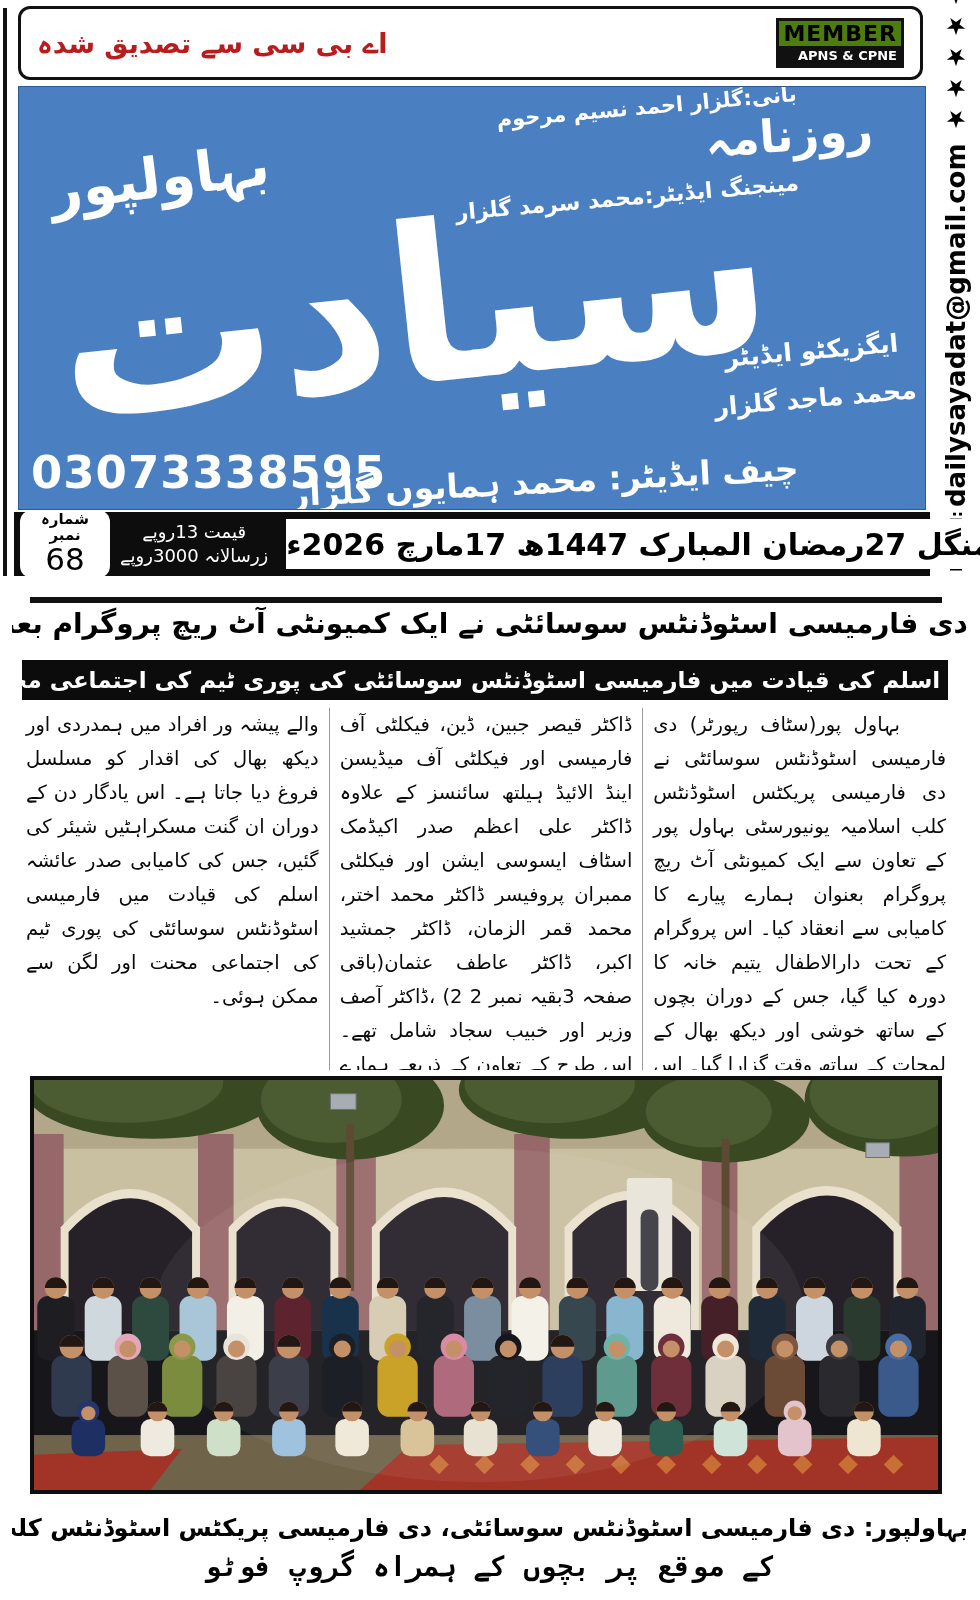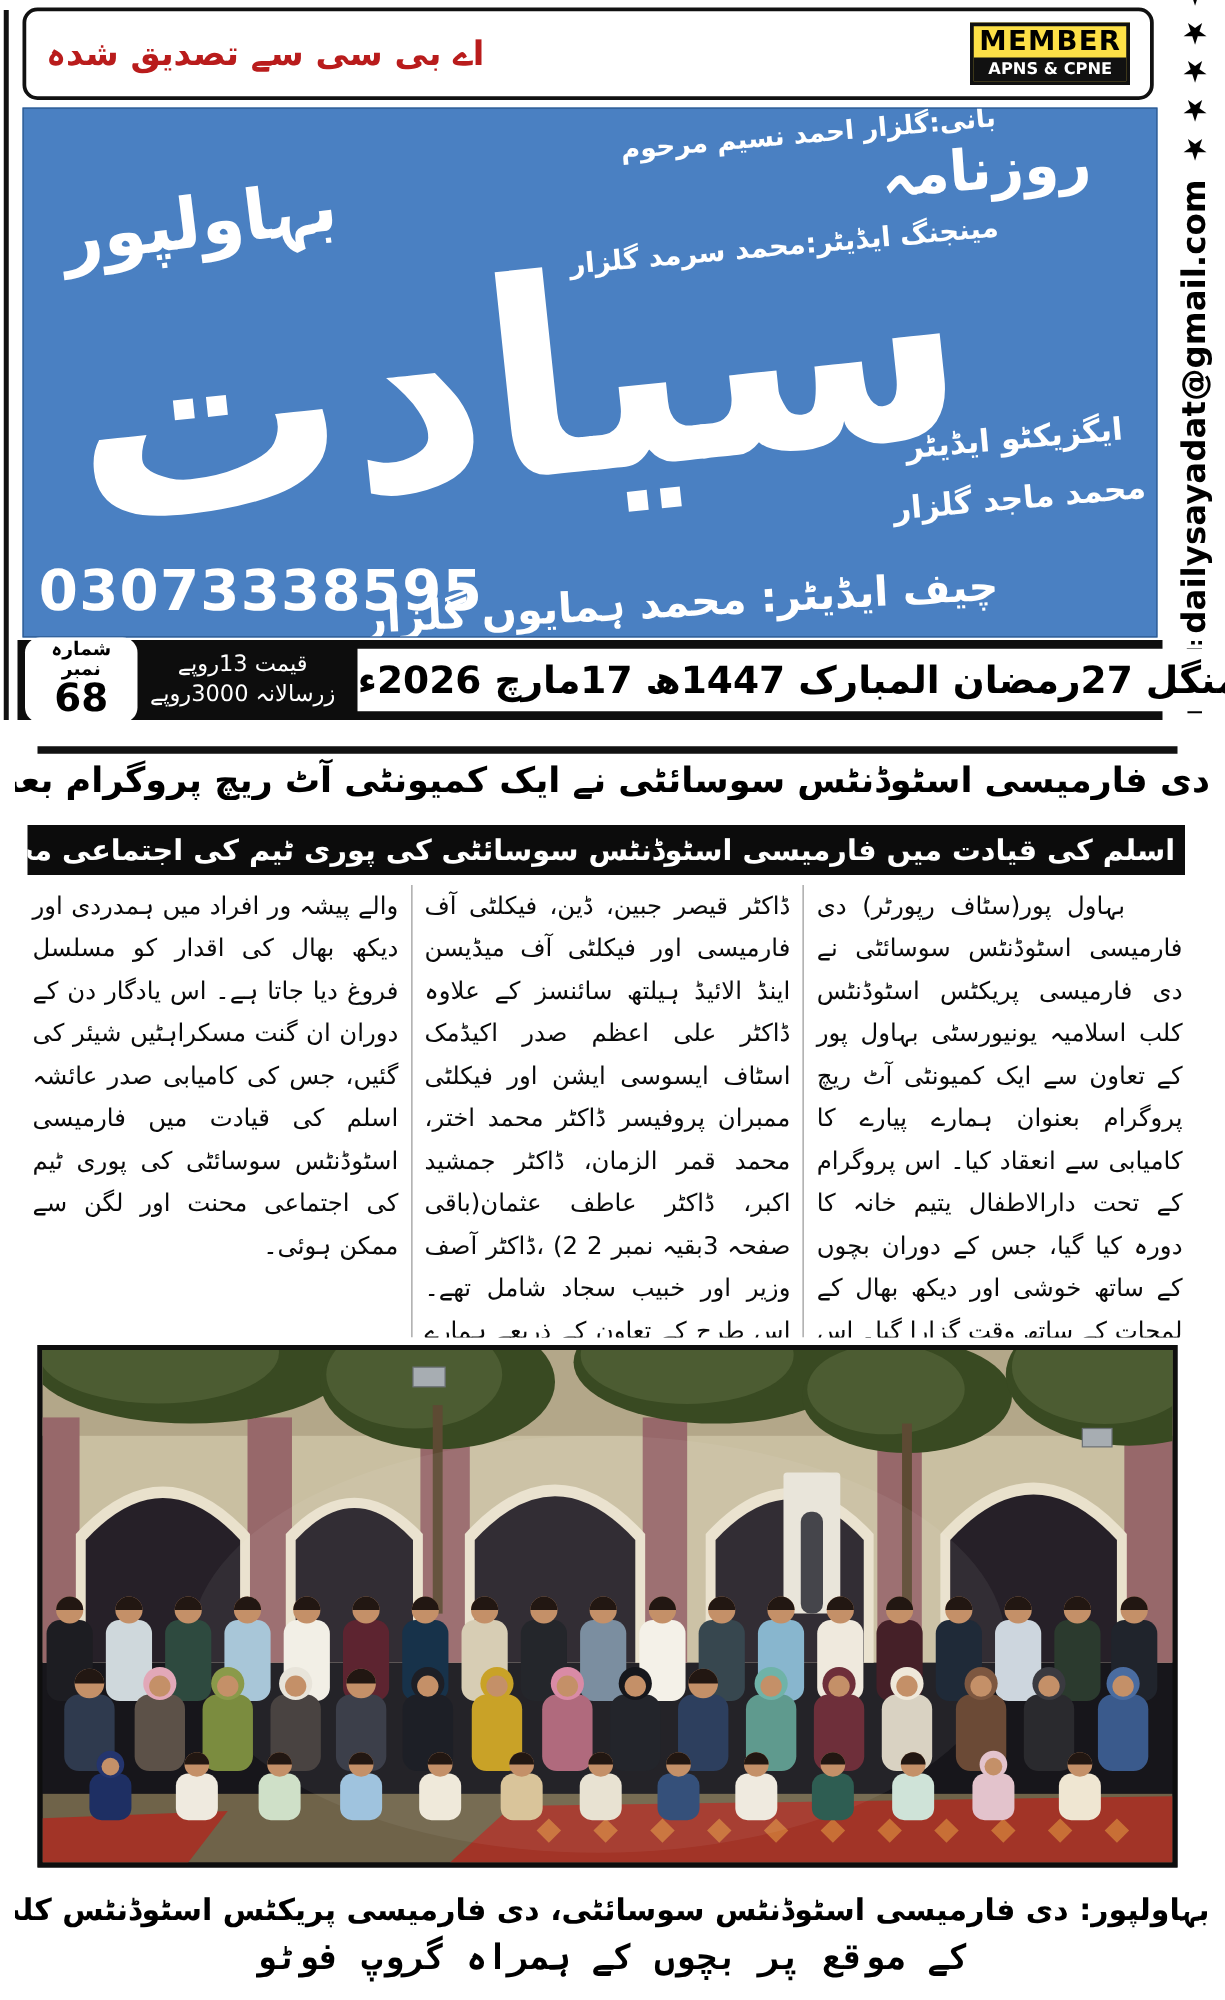--- a/index.html
+++ b/index.html
@@ -5,21 +5,21 @@
   html,body{margin:0;padding:0;background:#ffffff;}
   body{font-family:"DejaVu Sans", sans-serif;}
   #page{position:relative;width:980px;height:1600px;background:#ffffff;overflow:hidden;}
 
   
   #top-left-rule{position:absolute;left:3px;top:8px;width:4px;height:568px;background:#111;}
   #top-banner{position:absolute;left:18px;top:6px;width:905px;height:74px;border:3px solid #111;
     border-radius:12px;box-sizing:border-box;display:flex;direction:rtl;align-items:center;
     justify-content:space-between;padding:0 16px;background:#fff;}
   .banner-text{font-weight:bold;font-size:27px;color:#b91c1c;white-space:nowrap;}
-  #member-badge{border:3px solid #111;text-align:center;min-width:118px;background:#fde047;line-height:1;}
+  #member-badge{border:3px solid #111;text-align:right;min-width:118px;background:#4d7c0f;line-height:1;}
   #member-badge .b1{font-weight:bold;font-size:22px;letter-spacing:1px;padding:2px 4px 1px;}
   #member-badge .b2{background:#111;color:#fff;font-weight:bold;font-size:13px;padding:3px 4px;}
 
   
   #side-strip{position:absolute;right:0;top:0;width:48px;height:578px;background:#fff;overflow:hidden;}
   #side-strip .vert{position:absolute;top:0;bottom:0;left:0;right:0;
     writing-mode:vertical-rl;transform:rotate(180deg);display:flex;align-items:center;
     justify-content:flex-start;padding:6px 0;color:#000;white-space:nowrap;}
   .email-label{font-size:16px;font-weight:bold;margin-bottom:4px;}
   .email-text{font-size:26px;font-weight:bold;margin-bottom:10px;}
@@ -37,21 +37,21 @@
   .m-exec{position:absolute;right:10px;top:240px;text-align:center;font-size:25px;font-weight:bold;
     line-height:1.9;transform:rotate(-5deg);}
   .m-chief{position:absolute;right:126px;bottom:8px;font-size:33px;font-weight:bold;transform:rotate(-3deg);}
   .m-phone{position:absolute;left:12px;bottom:10px;font-size:45px;font-weight:bold;letter-spacing:1px;}
 
   
   #date-bar{position:absolute;left:14px;top:512px;width:916px;height:64px;background:#0d0d0d;
     display:flex;align-items:center;padding:0 6px;box-sizing:border-box;}
   .pill{background:#fff;border-radius:12px;text-align:center;color:#000;padding:2px 6px;min-width:78px;line-height:1.05;}
   .pill .lbl{font-size:15px;font-weight:bold;direction:rtl;}
-  .pill .num{font-size:31px;font-weight:bold;}
+  .pill .num{font-size:31px;font-weight:normal;}
   #price-block{color:#fff;text-align:center;font-size:18px;font-weight:normal;direction:rtl;
     line-height:1.35;margin:0 10px;white-space:nowrap;}
   #date-box{flex:1;background:#fff;height:50px;margin:0 8px;display:flex;align-items:center;
     justify-content:center;font-size:30px;font-weight:bold;color:#000;direction:rtl;white-space:nowrap;}
 
   
   #headline-rule{position:absolute;left:30px;top:597px;width:912px;height:6px;background:#111;}
   #main-headline{position:absolute;left:12px;top:607px;width:956px;text-align:center;direction:rtl;
     font-size:28px;font-weight:bold;color:#000;white-space:nowrap;overflow:hidden;}
   #sub-headline-bar{position:absolute;left:22px;top:660px;width:926px;height:40px;background:#0c0c0c;

